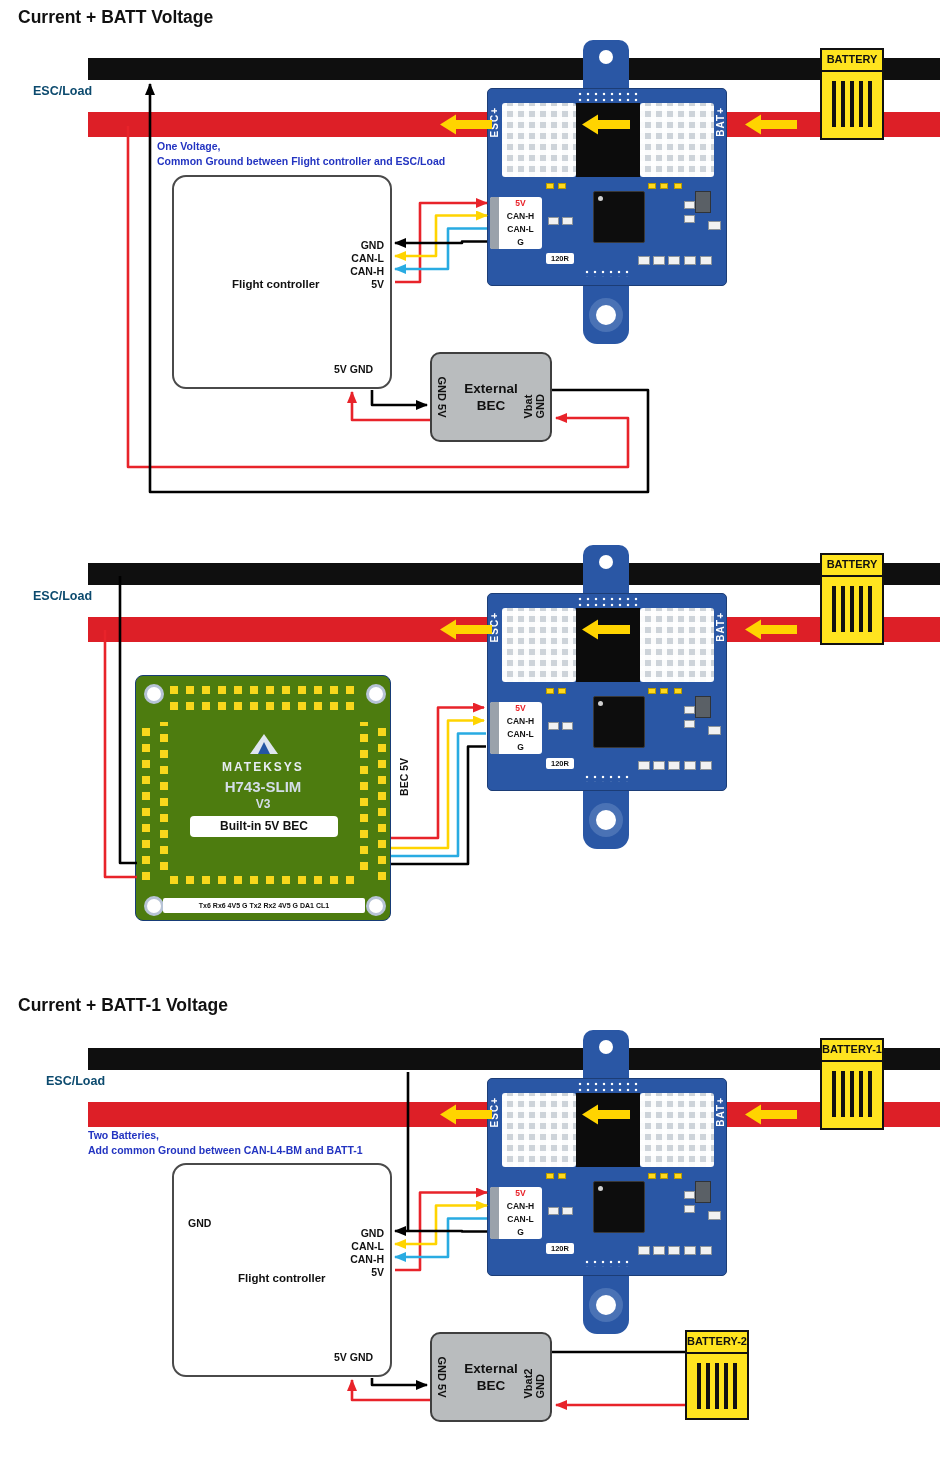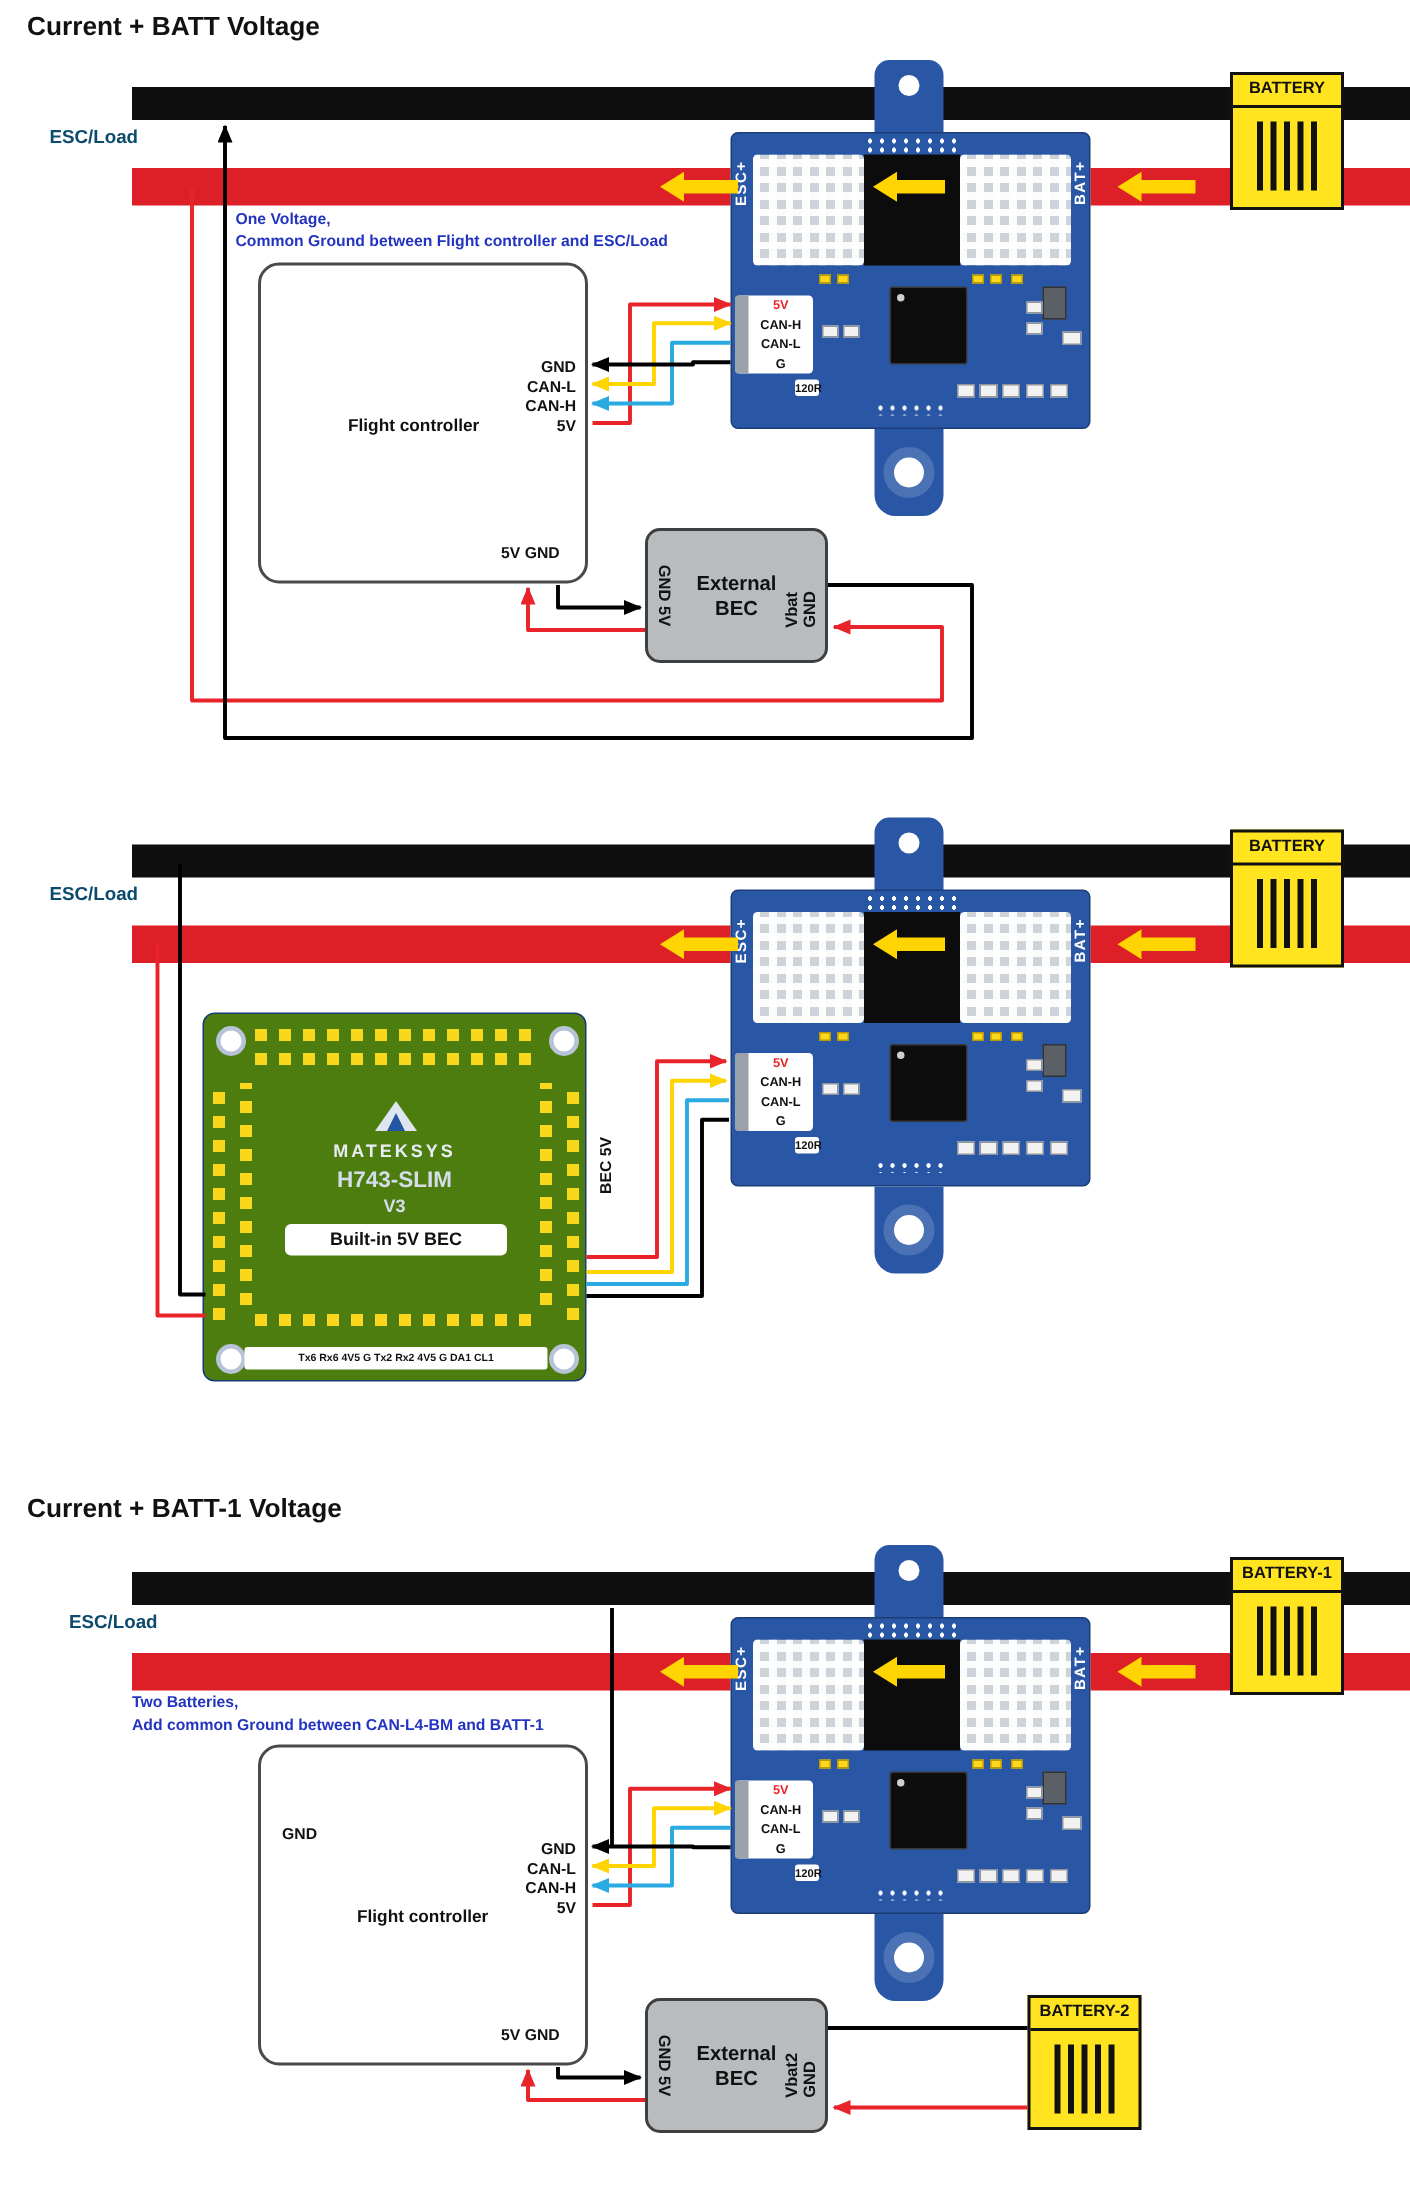--- a/index.html
+++ b/index.html
@@ -6,21 +6,21 @@
   .canvas{position:relative;width:940px;height:1460px;background:#fff;overflow:hidden;
           font-family:"Liberation Sans","DejaVu Sans",sans-serif;color:#111;}
   .abs{position:absolute;}
   .bar-black{background:#0f0f0f;height:22px;}
   .bar-red{background:#dd1f27;height:25px;}
   .title{font-size:17.5px;font-weight:bold;color:#111;}
   .esc-load{font-size:12.5px;font-weight:bold;color:#0c4a6e;}
   .note{font-size:10.5px;font-weight:bold;color:#2334c1;line-height:15px;}
   .note span{display:block;}
   
-  .battery{width:76px;background:#ffe41f;border:2.5px solid #111;box-sizing:border-box;}
+  .battery{width:64px;background:#ffe41f;border:2.5px solid #111;box-sizing:border-box;}
   .bat-hd{font-size:11px;font-weight:bold;text-align:center;padding-top:3px;height:17px;border-bottom:2px solid #111;}
   .bat-cells{display:flex;justify-content:center;gap:5px;margin-top:9px;height:48px;}
   .bat-cells i{display:block;width:4px;height:46px;background:#111;}
   
   .fc{background:#fff;border:2px solid #4a4a4a;border-radius:14px;box-sizing:border-box;}
   .fc-label{font-size:11.5px;font-weight:bold;}
   .pin{position:absolute;right:6px;width:70px;text-align:right;font-size:10.5px;font-weight:bold;line-height:12px;}
   .fc-bottom{font-size:10.5px;font-weight:bold;}
   .fc-inner{font-size:10.5px;font-weight:bold;}
   
@@ -43,21 +43,21 @@
   .spad{position:absolute;width:74px;height:74px;border-radius:3px;background-color:#cdd3d9;
         background-image:repeating-linear-gradient(90deg,rgba(255,255,255,.92) 0 5px,transparent 5px 11px),
                          repeating-linear-gradient(0deg,rgba(255,255,255,.92) 0 5px,transparent 5px 11px);}
   .sshunt{position:absolute;width:64px;height:74px;background:#0c0c0c;}
   .sv-flip{position:absolute;writing-mode:vertical-rl;transform:rotate(180deg);color:#fff;font-size:10px;font-weight:bold;letter-spacing:1px;}
   .sconn{position:absolute;left:2px;top:108px;width:52px;height:52px;background:#fff;border-radius:3px;display:flex;}
   .sconn-g{width:9px;background:#9aa2ab;border-radius:2px 0 0 2px;}
   .sconn-rows{flex:1;text-align:center;font-size:8.5px;font-weight:bold;line-height:13px;}
   .sconn-rows span{display:block;}
   .r5v{color:#e8232a;}
-  .s120{position:absolute;left:42px;top:164px;width:16px;height:11px;background:#fff;border-radius:2px;
+  .s120{position:absolute;left:58px;top:164px;width:28px;height:11px;background:#fff;border-radius:2px;
         font-size:7.5px;font-weight:bold;text-align:center;line-height:11px;}
   .schip{position:absolute;left:105px;top:102px;width:50px;height:50px;background:#0d0d0d;border:1px solid #383838;border-radius:2px;}
   .schip i{position:absolute;left:4px;top:4px;width:5px;height:5px;border-radius:50%;background:#cfcfcf;}
   .scomps{position:absolute;inset:0;}
   .cmp{position:absolute;background:#f2f2f2;border:1px solid #8d949b;box-sizing:border-box;}
   .cmpy{position:absolute;background:#ffd81e;border:1px solid #b89b00;box-sizing:border-box;}
   .cmpd{position:absolute;background:#5a6066;border:1px solid #2f3338;box-sizing:border-box;}
   
   .matek{width:256px;height:246px;background:#4d7c0f;border:1px solid #173c77;border-radius:8px;box-sizing:border-box;}
   .mhole{position:absolute;width:14px;height:14px;border-radius:50%;background:#fff;border:3px solid #b7c3d6;}

